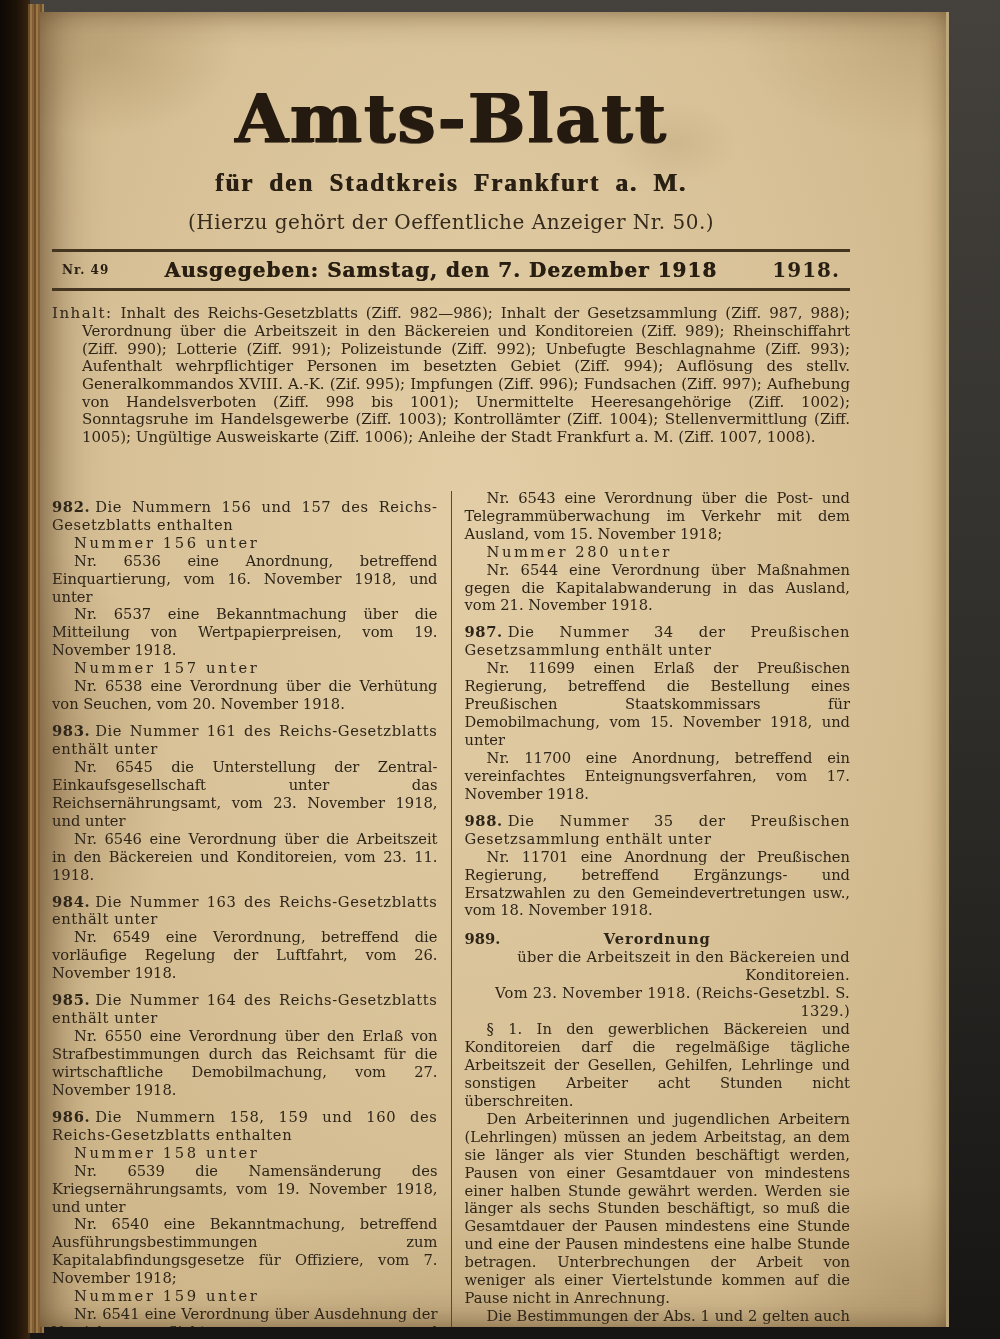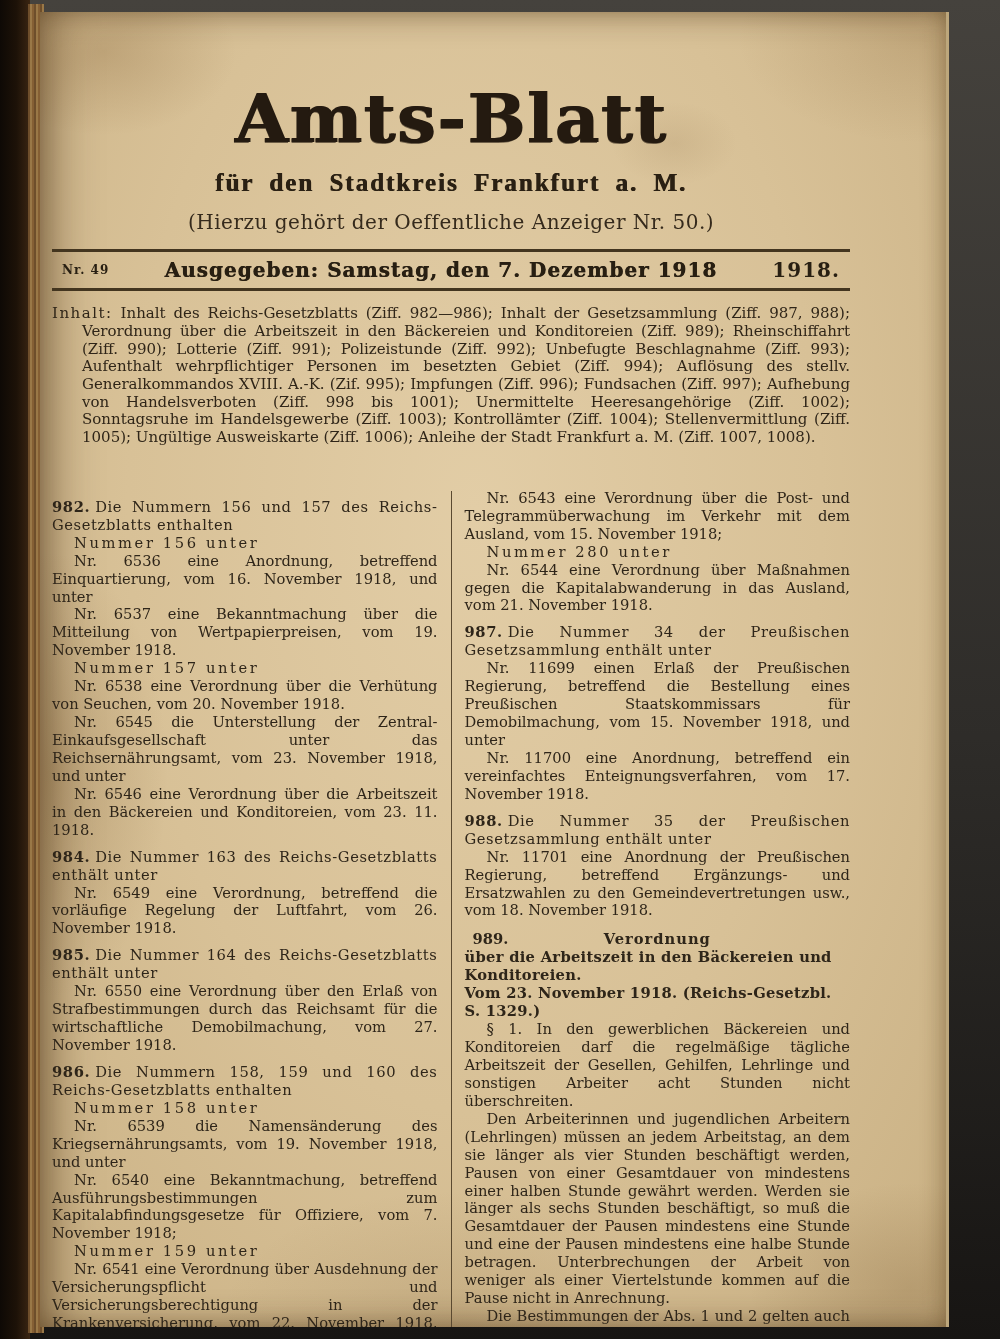--- a/index.html
+++ b/index.html
@@ -71,22 +71,22 @@
   .inhalt-label{font-weight:normal;letter-spacing:1.5px;padding-right:8px;}
   
   .columns{display:flex;margin-top:42px;align-items:stretch;}
   .col{flex:1 1 0;font-size:14.7px;line-height:1.22;color:#2e2519;}
   .divider{width:1px;background:#5a4930;margin:2px 13px 0 13px;}
   .blk{text-align:justify;}
   .blk-p{text-indent:1.5em;}
   .blk-head{margin-top:9px;letter-spacing:.6px;}
   .blk-spaced{text-indent:1.5em;letter-spacing:2.6px;}
   .blk-numcenter{margin-top:11px;text-align:center;font-weight:bold;position:relative;letter-spacing:1px;}
-  .blk-numcenter .blk-num{position:absolute;left:8px;letter-spacing:0;}
-  .blk-center{text-align:left;font-weight:bold;letter-spacing:.3px;}
+  .blk-numcenter .blk-num{position:absolute;left:0;letter-spacing:0;}
+  .blk-center{text-align:right;font-weight:normal;letter-spacing:.3px;}
   .blk-num{font-weight:bold;padding-right:5px;}
 </style>
 </head>
 <body>
 
 <div class="spine"></div>
 <div class="page-stack"></div>
 
 <div class="paper">
   <div class="aging"></div>
@@ -109,20 +109,21 @@
     </div>
 
     <div class="columns">
       <div class="col">
           <div class="blk blk-head"><span class="blk-num">982.</span>Die Nummern 156 und 157 des Reichs-Gesetzblatts enthalten</div>
           <div class="blk blk-spaced">Nummer 156 unter</div>
           <div class="blk blk-p">Nr. 6536 eine Anordnung, betreffend Einquartierung, vom 16. November 1918, und unter</div>
           <div class="blk blk-p">Nr. 6537 eine Bekanntmachung über die Mitteilung von Wertpapierpreisen, vom 19. November 1918.</div>
           <div class="blk blk-spaced">Nummer 157 unter</div>
           <div class="blk blk-p">Nr. 6538 eine Verordnung über die Verhütung von Seuchen, vom 20. November 1918.</div>
+          <div class="blk blk-head"><span class="blk-num">983.</span>Die Nummer 161 des Reichs-Gesetzblatts enthält unter</div>
           <div class="blk blk-p">Nr. 6545 die Unterstellung der Zentral-Einkaufsgesellschaft unter das Reichsernährungsamt, vom 23. November 1918, und unter</div>
           <div class="blk blk-p">Nr. 6546 eine Verordnung über die Arbeitszeit in den Bäckereien und Konditoreien, vom 23. 11. 1918.</div>
           <div class="blk blk-head"><span class="blk-num">984.</span>Die Nummer 163 des Reichs-Gesetzblatts enthält unter</div>
           <div class="blk blk-p">Nr. 6549 eine Verordnung, betreffend die vorläufige Regelung der Luftfahrt, vom 26. November 1918.</div>
           <div class="blk blk-head"><span class="blk-num">985.</span>Die Nummer 164 des Reichs-Gesetzblatts enthält unter</div>
           <div class="blk blk-p">Nr. 6550 eine Verordnung über den Erlaß von Strafbestimmungen durch das Reichsamt für die wirtschaftliche Demobilmachung, vom 27. November 1918.</div>
           <div class="blk blk-head"><span class="blk-num">986.</span>Die Nummern 158, 159 und 160 des Reichs-Gesetzblatts enthalten</div>
           <div class="blk blk-spaced">Nummer 158 unter</div>
           <div class="blk blk-p">Nr. 6539 die Namensänderung des Kriegsernährungsamts, vom 19. November 1918, und unter</div>
           <div class="blk blk-p">Nr. 6540 eine Bekanntmachung, betreffend Ausführungsbestimmungen zum Kapitalabfindungsgesetze für Offiziere, vom 7. November 1918;</div>

